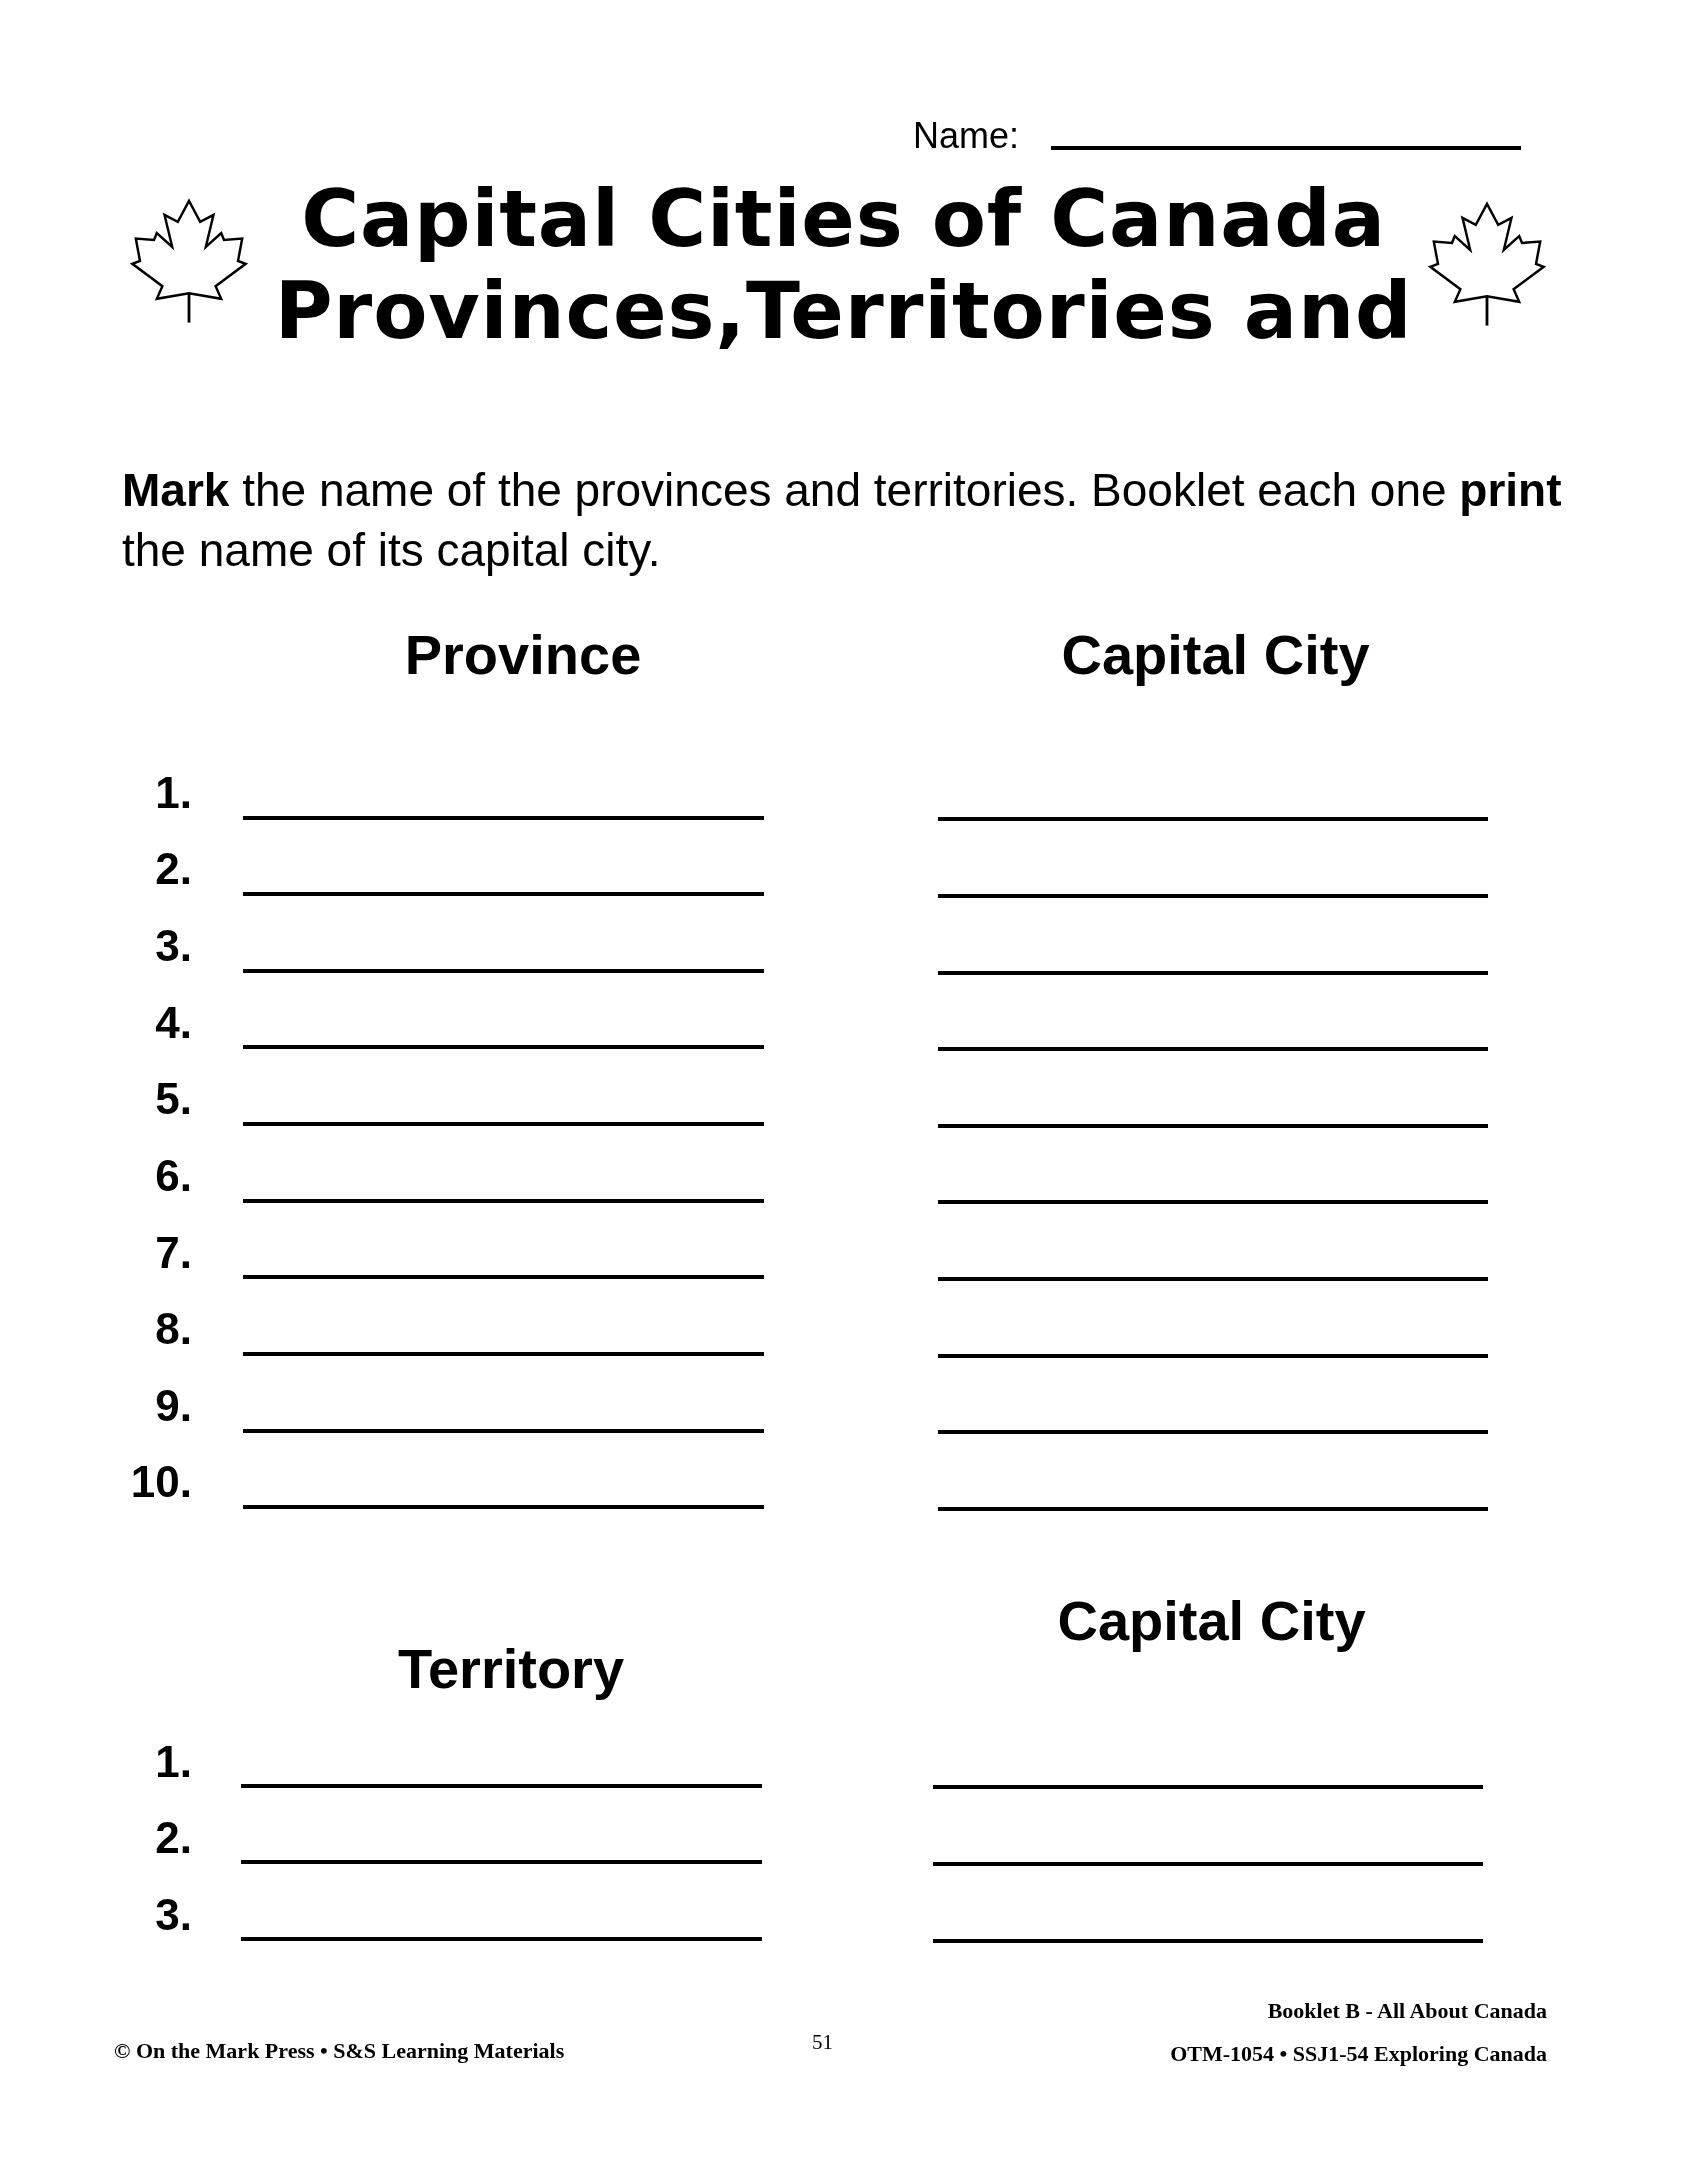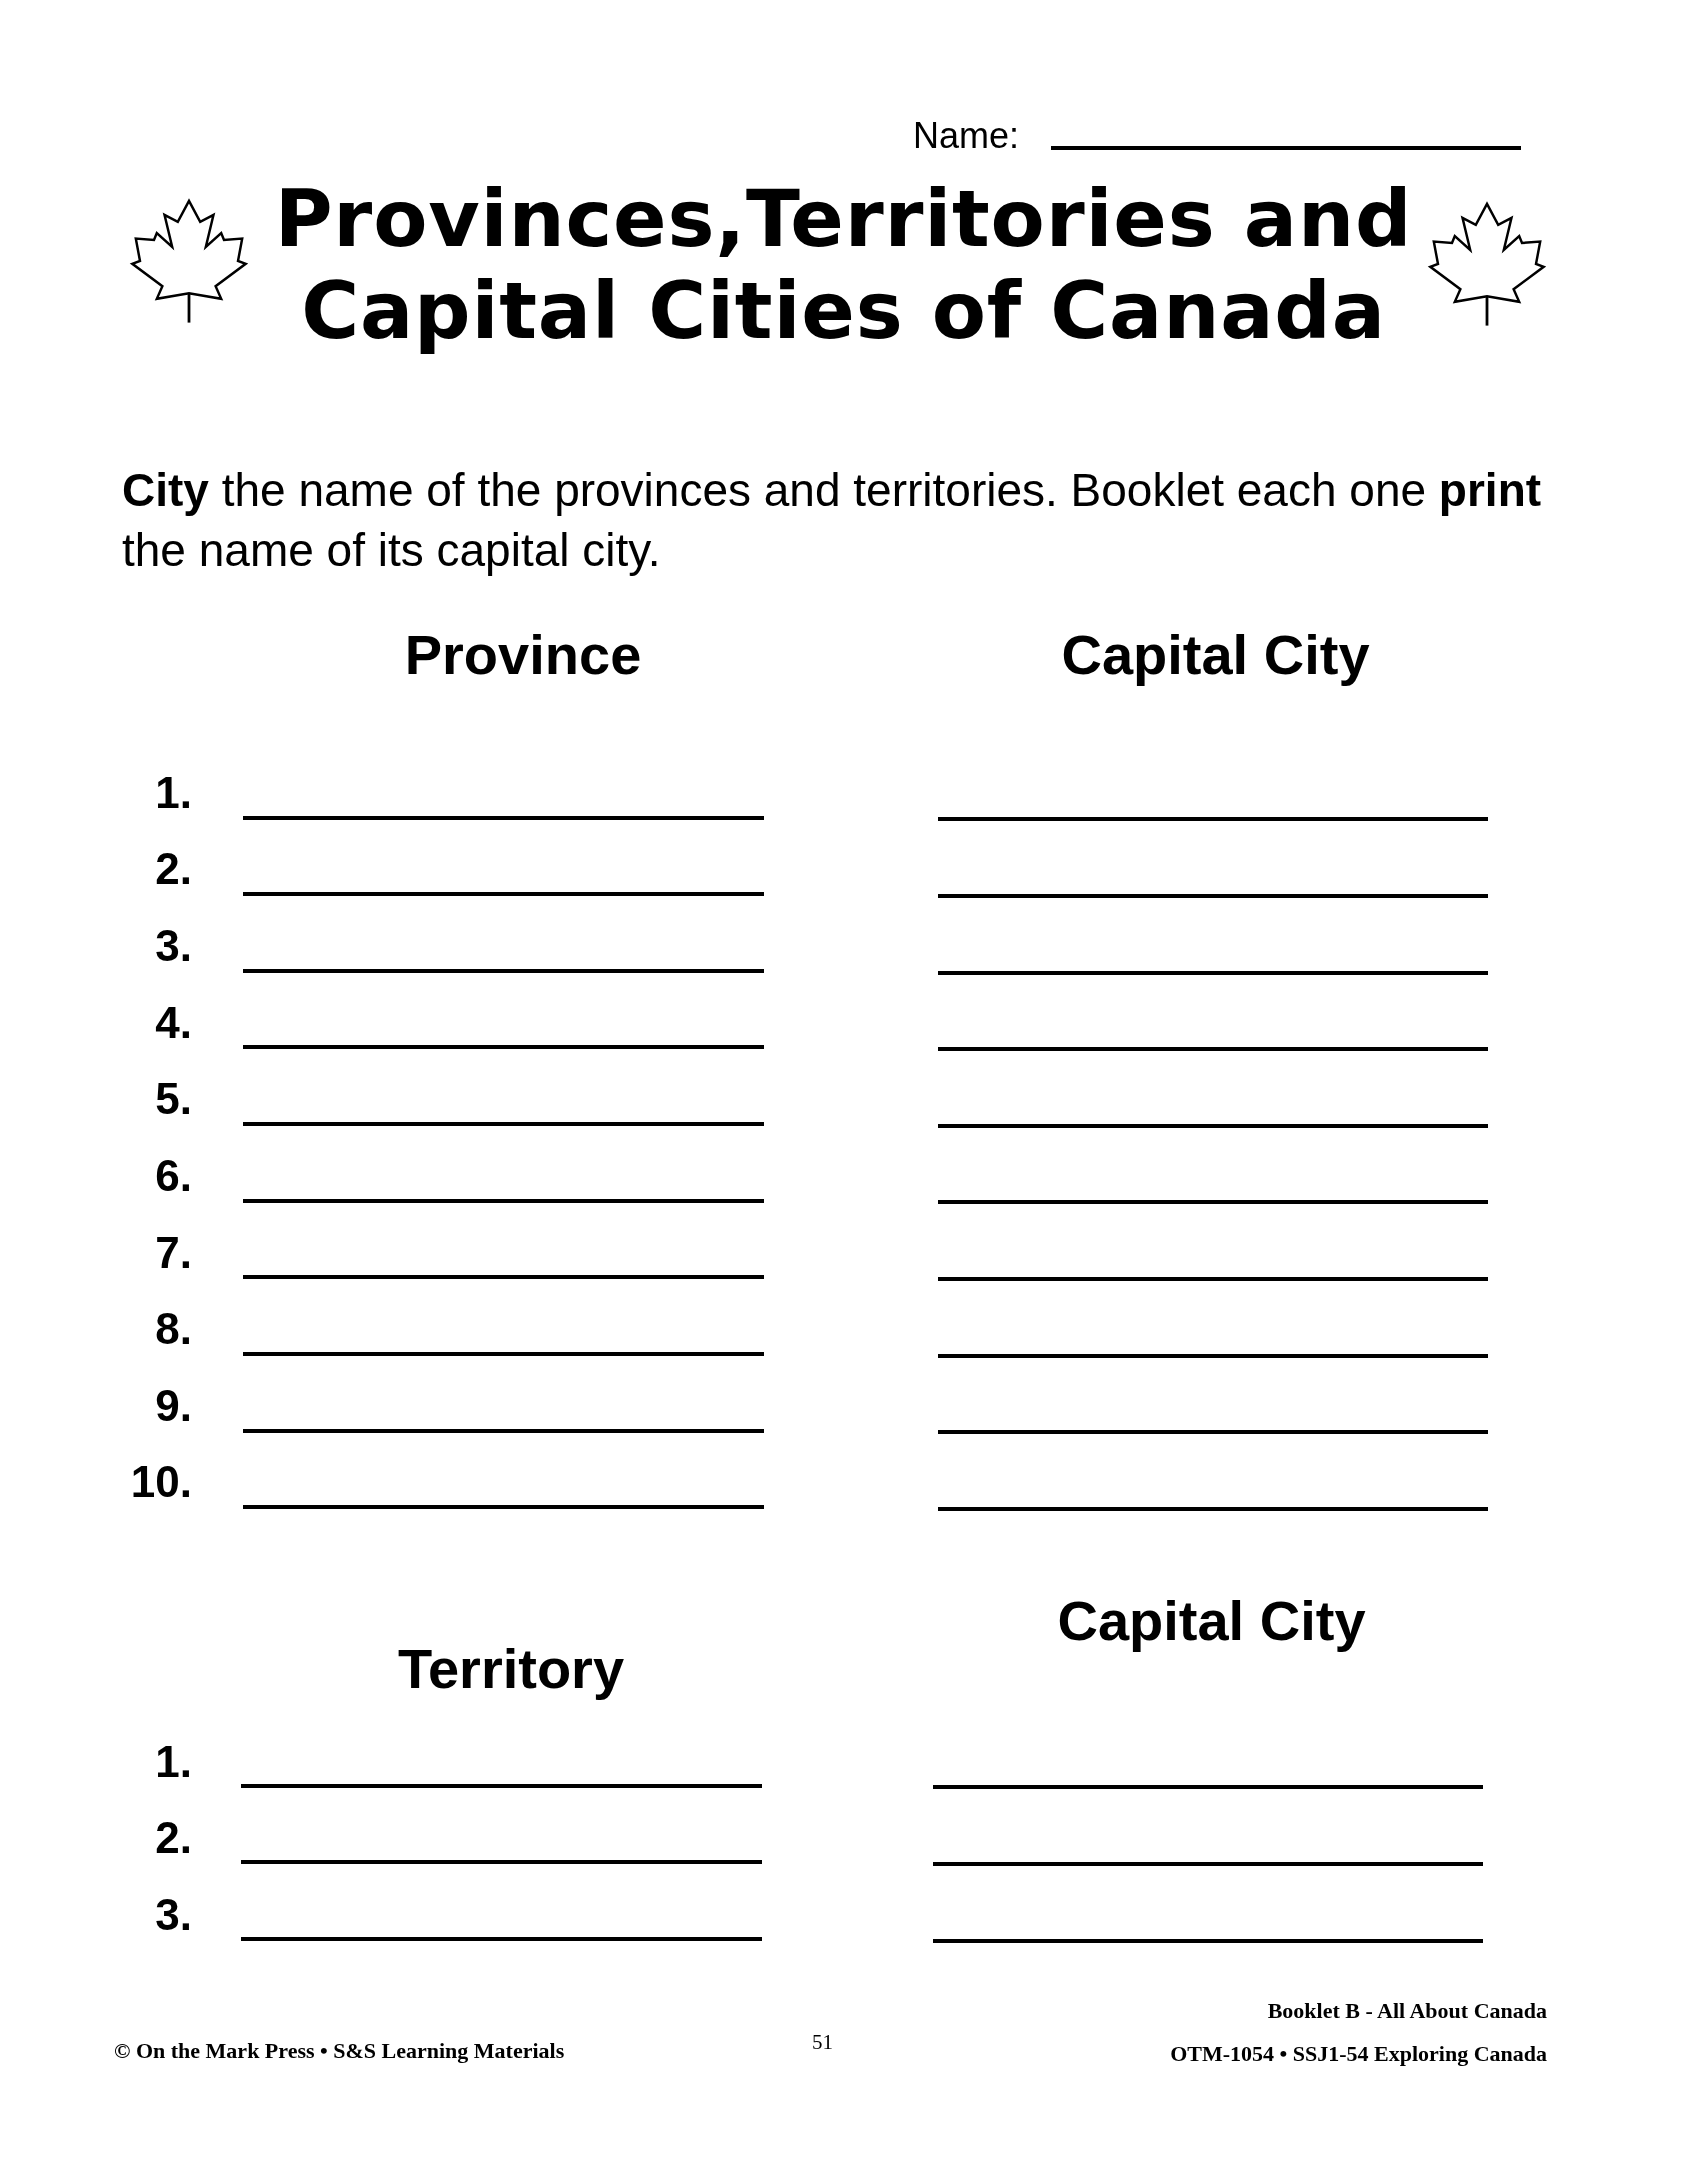--- a/index.html
+++ b/index.html
@@ -31,25 +31,25 @@
 <svg class="abs leaf leaf-left" viewBox="0 0 200 200">
   <path d="M100 14 L116 44 L135 34 L124 80 L146 60 L150 70 L176 68 L170 100 L181 104 L138 136 L146 154 L100 146 L54 154 L62 136 L19 104 L30 100 L24 68 L50 70 L54 60 L76 80 L65 34 L84 44 Z" fill="none" stroke="#000" stroke-width="3.5" stroke-linejoin="miter"></path>
   <line x1="100" y1="146" x2="100" y2="188" stroke="#000" stroke-width="4"></line>
 </svg>
 <svg class="abs leaf leaf-right" viewBox="0 0 200 200">
   <path d="M100 14 L116 44 L135 34 L124 80 L146 60 L150 70 L176 68 L170 100 L181 104 L138 136 L146 154 L100 146 L54 154 L62 136 L19 104 L30 100 L24 68 L50 70 L54 60 L76 80 L65 34 L84 44 Z" fill="none" stroke="#000" stroke-width="3.5" stroke-linejoin="miter"></path>
   <line x1="100" y1="146" x2="100" y2="188" stroke="#000" stroke-width="4"></line>
 </svg>
 
 <div class="abs title">
+  <div>Capital Cities of Canada</div>
   <div>Provinces,Territories and</div>
-  <div>Capital Cities of Canada</div>
 </div>
 
-<div class="abs instructions"><b>City</b><span> the name of the provinces and territories. Booklet each one </span><b>print</b><span> the name of its capital city.</span></div>
+<div class="abs instructions"><b>Mark</b><span> the name of the provinces and territories. Booklet each one </span><b>print</b><span> the name of its capital city.</span></div>
 
 <div class="abs col-head" style="left:317px; top:622px; width:412px;">Province</div>
 <div class="abs col-head" style="left:993px; top:622px; width:445px;">Capital City</div>
 
 <div>
   <div class="abs" style="left:101px; top:768px;"><span class="row-num" style="display:inline-block">1.</span></div>
   <div class="abs" style="left:101px; top:844px;"><span class="row-num" style="display:inline-block">2.</span></div>
   <div class="abs" style="left:101px; top:921px;"><span class="row-num" style="display:inline-block">3.</span></div>
   <div class="abs" style="left:101px; top:998px;"><span class="row-num" style="display:inline-block">4.</span></div>
   <div class="abs" style="left:101px; top:1074px;"><span class="row-num" style="display:inline-block">5.</span></div>

